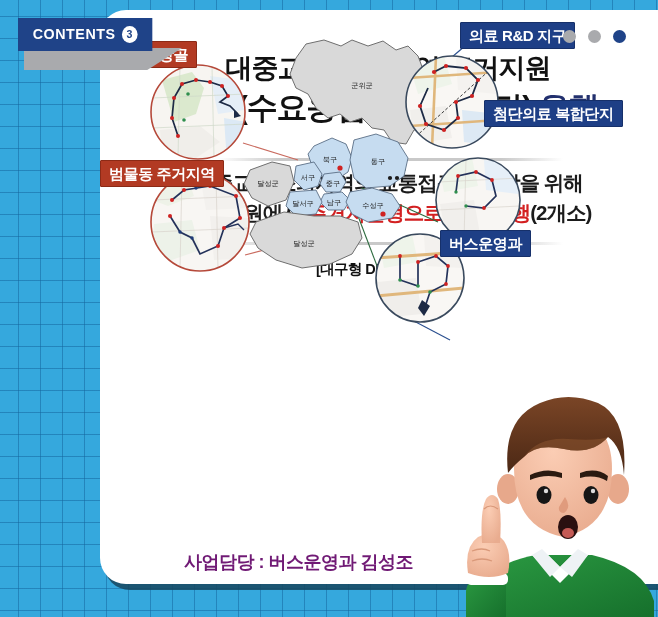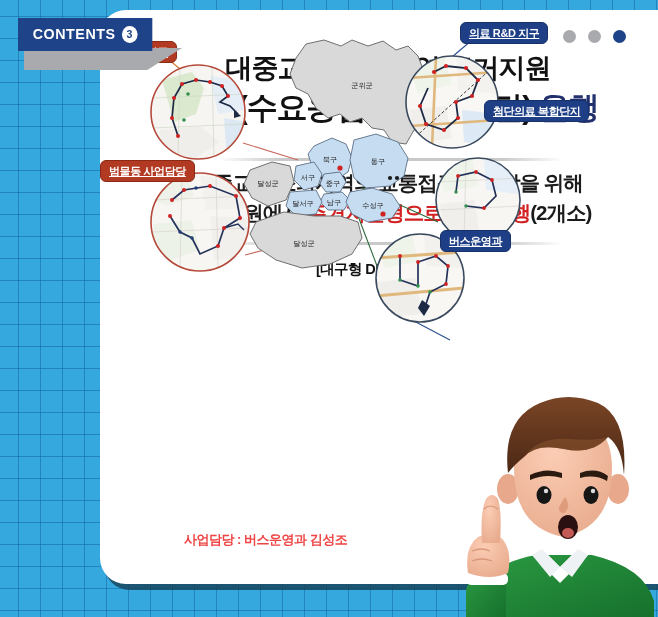--- a/index.html
+++ b/index.html
@@ -72,32 +72,32 @@
     background:linear-gradient(to right,#ffffff,#c9c9c9 18%,#c9c9c9 82%,#ffffff);
   }
 
   .map-title{
     position:absolute; left:0; top:250px; width:576px; text-align:center;
     font-size:14.5px; font-weight:bold; color:#111; letter-spacing:-.6px;
   }
 
   
   .footer{
-    position:absolute; left:84px; top:521px;
-    font-size:13px; font-weight:bold; color:#ef4444; letter-spacing:-.5px;
+    position:absolute; left:84px; top:540px;
+    font-size:18px; font-weight:bold; color:#701a75; letter-spacing:-.5px;
   }
 
   
   .mapstage{ position:absolute; left:0; top:0; width:576px; height:574px; }
 
   
   .lbl{
-    position:absolute; font-size:11px; font-weight:bold; color:#fff;
+    position:absolute; font-size:15px; font-weight:bold; color:#fff;
     padding:3.5px 8px 4px; letter-spacing:-.4px; white-space:nowrap;
-    border-radius:6px; line-height:1.15;text-decoration:underline;
+    border-radius:1px; line-height:1.15;
   }
   .lbl-red{ background:#b23a23; border:1.4px solid #8c2a16; }
   .lbl-navy{ background:#1e3f86; border:1.4px solid #16306a; }
 
   svg.map-svg{ position:absolute; left:0; top:0; width:576px; height:574px; overflow:visible; }
 
   
   .character{ position:absolute; right:-4px; bottom:0; width:230px; height:240px; z-index:12; }
 </style>
 </head>
@@ -366,21 +366,21 @@
             <circle cx="300" cy="270" r="1.8"></circle>
               <circle cx="318" cy="276" r="1.8"></circle>
             <circle cx="330" cy="282" r="1.8"></circle>
           </g>
         </g>
         <circle cx="320" cy="268" r="44" fill="none" stroke="#3a4a5e" stroke-width="1.6"></circle>
       </g>
     </svg>
 
     <div class="lbl lbl-red" style="left:6px;  top:31px;">연암서당골</div>
-    <div class="lbl lbl-red" style="left:0px;  top:150px;">범물동 사업담당</div>
+    <div class="lbl lbl-red" style="left:0px;  top:150px;">범물동 주거지역</div>
     <div class="lbl lbl-navy" style="left:360px; top:12px;">의료 R&amp;D 지구</div>
     <div class="lbl lbl-navy" style="left:384px; top:90px;">첨단의료 복합단지</div>
     <div class="lbl lbl-navy" style="left:340px; top:220px;">버스운영과</div>
   </div>
 
   <div class="footer">사업담당 : 버스운영과 김성조</div>
 </div>
 
 <div class="badge-wrap">
   <div class="badge-tail"></div>

